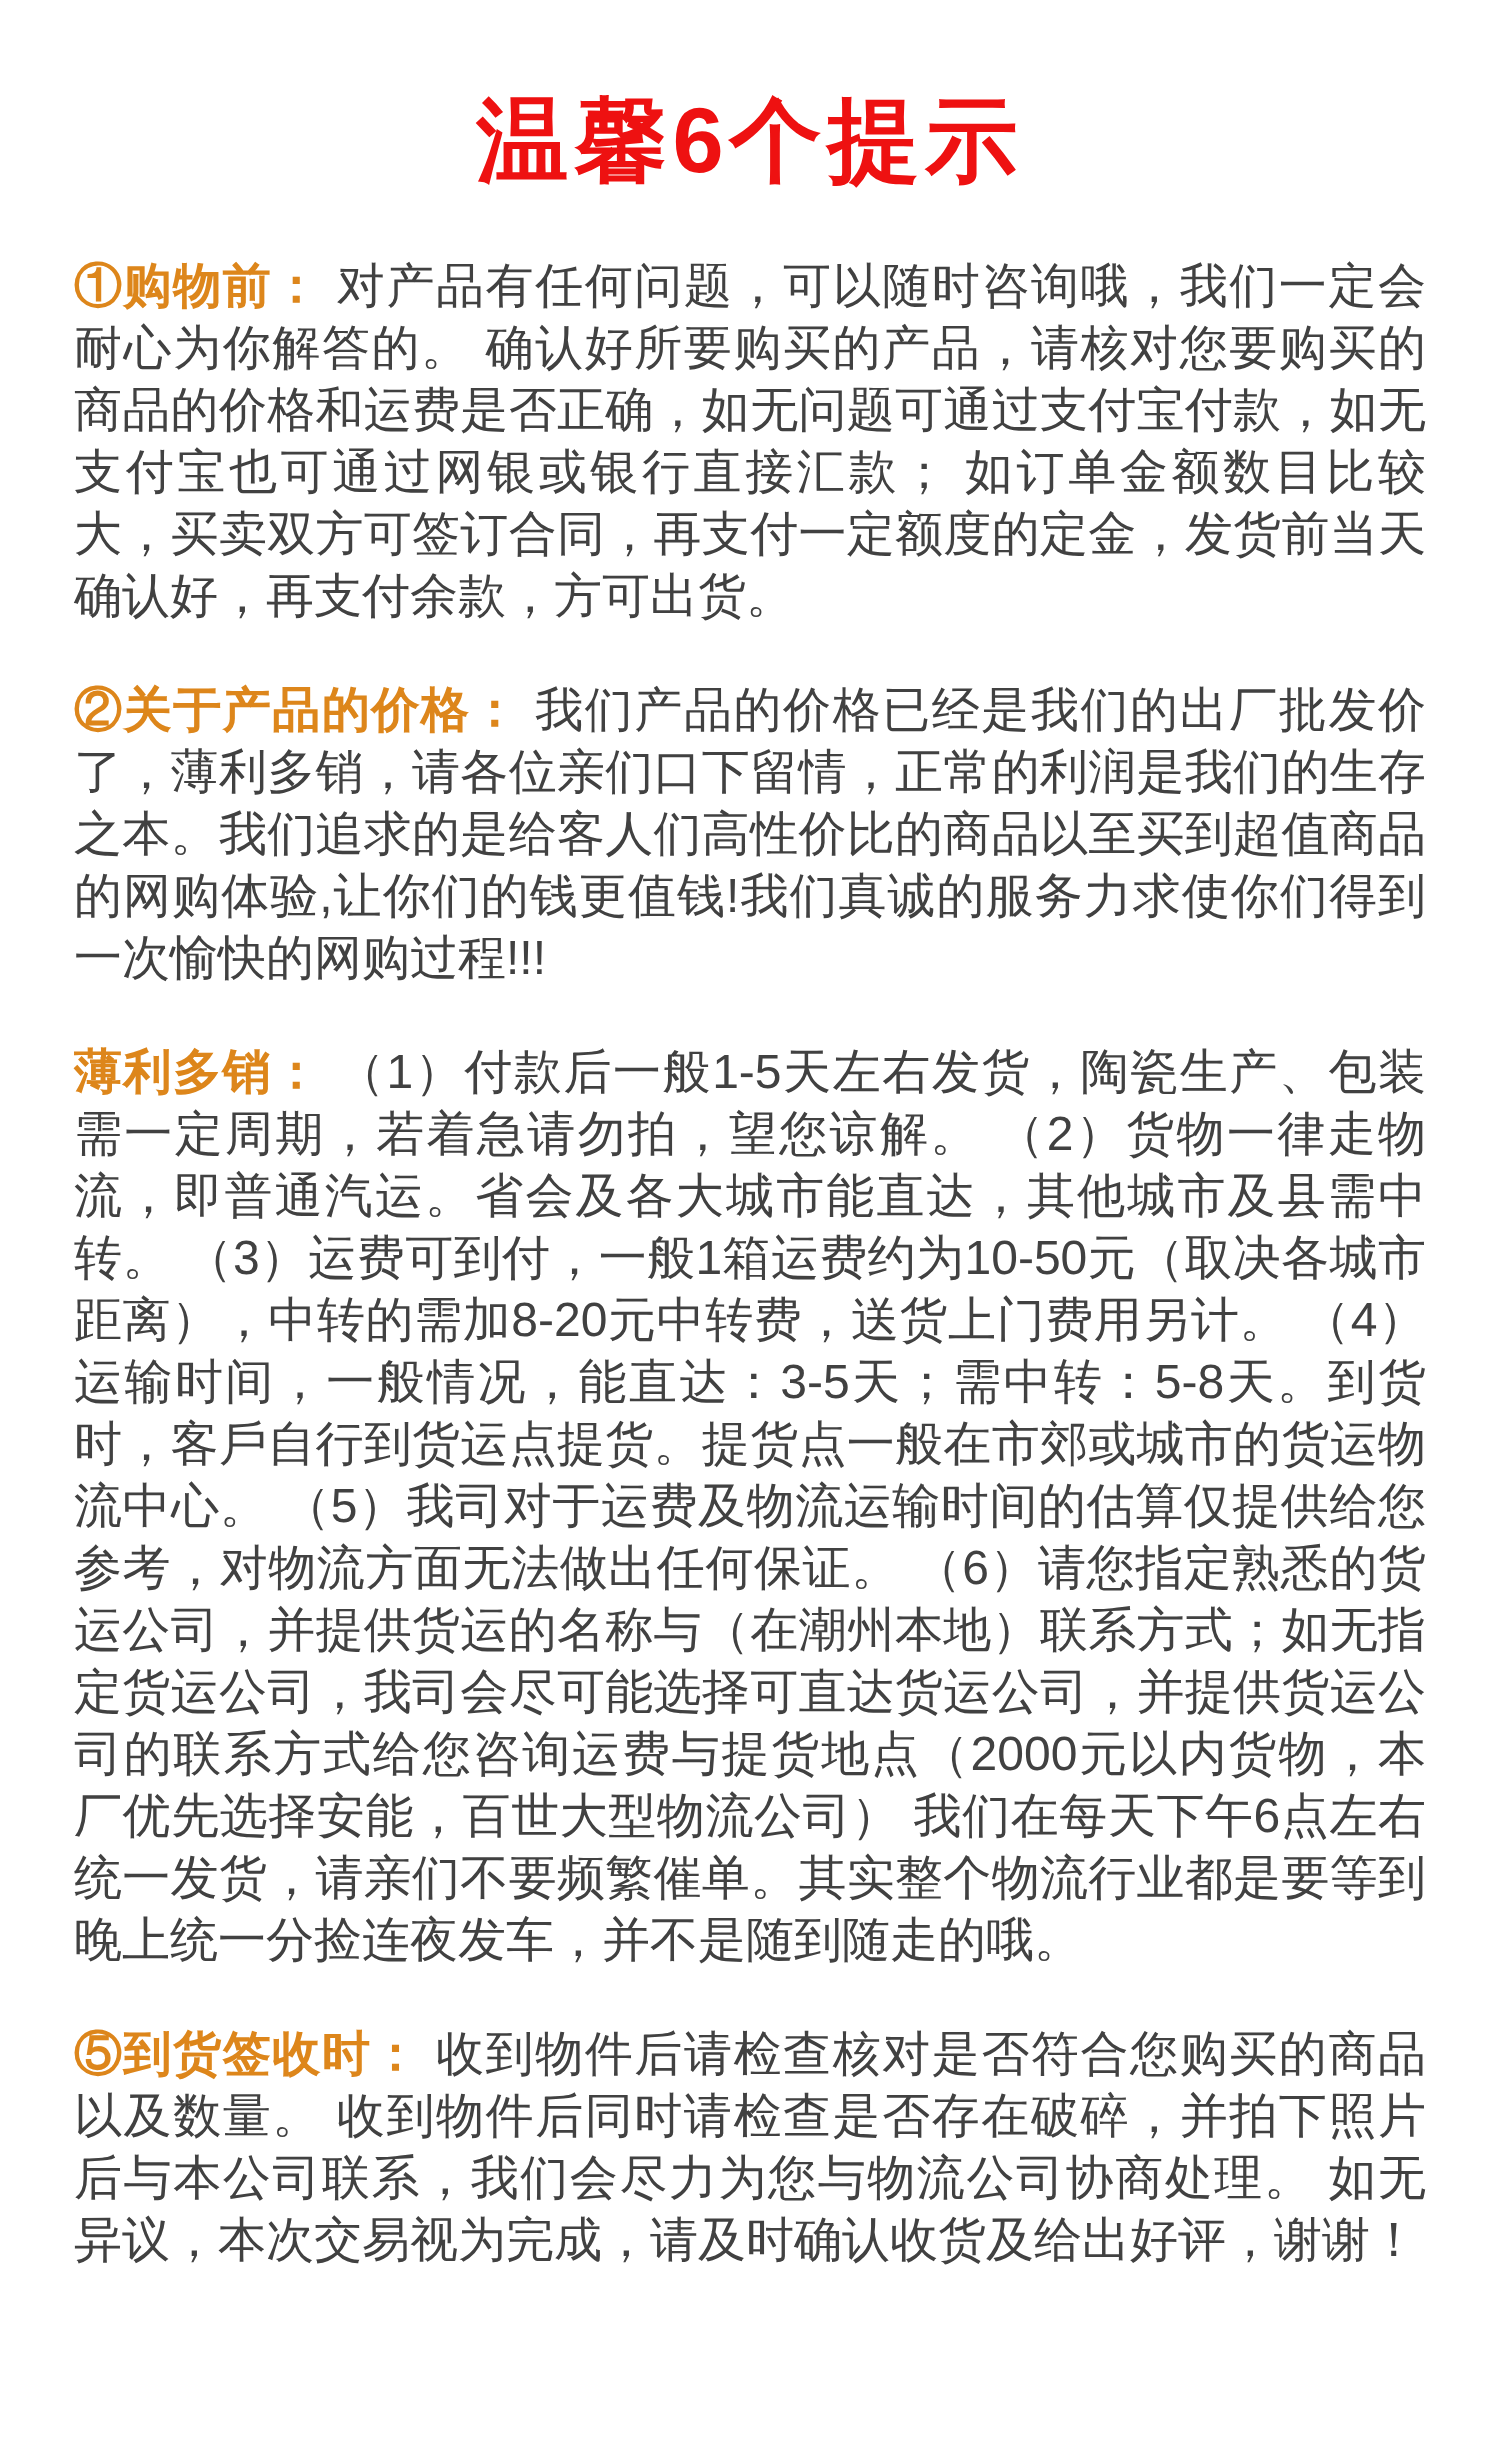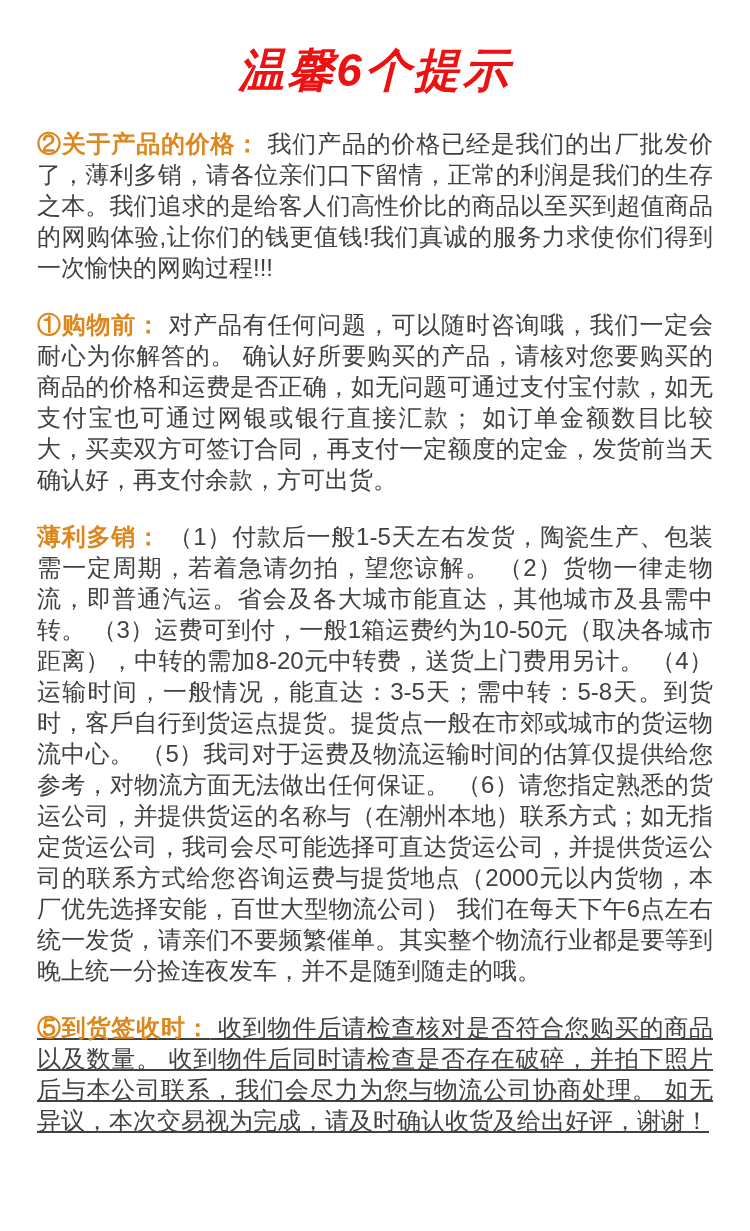--- a/index.html
+++ b/index.html
@@ -19,57 +19,55 @@
     background: #ffffff;
   }
   .page-title {
     margin: 0 0 30px 0;
     text-align: center;
     font-size: 46px;
     line-height: 56px;
     font-weight: bold;
     letter-spacing: 3px;
     color: #ee1111;
-    font-style: italic;
   }
   .tip {
     margin: 0 0 26px 0;
     font-size: 24px;
     line-height: 31px;
     color: #414141;
     text-align: justify;
     word-break: break-all;
   }
   .tip:last-child {
     margin-bottom: 0;
-    text-decoration: underline;
   }
   .tip-heading {
     font-weight: bold;
     color: #dd861b;
   }
   .tip-body {
     color: #414141;
   }
 </style>
 </head>
 <body>
 
 <div class="page">
 
   <h1 class="page-title">温馨6个提示</h1>
 
   <p class="tip">
-    <span class="tip-heading">②关于产品的价格：</span>
-    <span class="tip-body">我们产品的价格已经是我们的出厂批发价了，薄利多销，请各位亲们口下留情，正常的利润是我们的生存之本。我们追求的是给客人们高性价比的商品以至买到超值商品的网购体验,让你们的钱更值钱!我们真诚的服务力求使你们得到一次愉快的网购过程!!!</span>
+    <span class="tip-heading">①购物前：</span>
+    <span class="tip-body">对产品有任何问题，可以随时咨询哦，我们一定会耐心为你解答的。 确认好所要购买的产品，请核对您要购买的商品的价格和运费是否正确，如无问题可通过支付宝付款，如无支付宝也可通过网银或银行直接汇款； 如订单金额数目比较大，买卖双方可签订合同，再支付一定额度的定金，发货前当天确认好，再支付余款，方可出货。</span>
   </p>
 
   <p class="tip">
-    <span class="tip-heading">①购物前：</span>
-    <span class="tip-body">对产品有任何问题，可以随时咨询哦，我们一定会耐心为你解答的。 确认好所要购买的产品，请核对您要购买的商品的价格和运费是否正确，如无问题可通过支付宝付款，如无支付宝也可通过网银或银行直接汇款； 如订单金额数目比较大，买卖双方可签订合同，再支付一定额度的定金，发货前当天确认好，再支付余款，方可出货。</span>
+    <span class="tip-heading">②关于产品的价格：</span>
+    <span class="tip-body">我们产品的价格已经是我们的出厂批发价了，薄利多销，请各位亲们口下留情，正常的利润是我们的生存之本。我们追求的是给客人们高性价比的商品以至买到超值商品的网购体验,让你们的钱更值钱!我们真诚的服务力求使你们得到一次愉快的网购过程!!!</span>
   </p>
 
   <p class="tip">
     <span class="tip-heading">薄利多销：</span>
     <span class="tip-body">（1）付款后一般1-5天左右发货，陶瓷生产、包装需一定周期，若着急请勿拍，望您谅解。 （2）货物一律走物流，即普通汽运。省会及各大城市能直达，其他城市及县需中转。 （3）运费可到付，一般1箱运费约为10-50元（取决各城市距离），中转的需加8-20元中转费，送货上门费用另计。 （4）运输时间，一般情况，能直达：3-5天；需中转：5-8天。到货时，客戶自行到货运点提货。提货点一般在市郊或城市的货运物流中心。 （5）我司对于运费及物流运输时间的估算仅提供给您参考，对物流方面无法做出任何保证。 （6）请您指定熟悉的货运公司，并提供货运的名称与（在潮州本地）联系方式；如无指定货运公司，我司会尽可能选择可直达货运公司，并提供货运公司的联系方式给您咨询运费与提货地点（2000元以内货物，本厂优先选择安能，百世大型物流公司） 我们在每天下午6点左右统一发货，请亲们不要频繁催单。其实整个物流行业都是要等到晚上统一分捡连夜发车，并不是随到随走的哦。</span>
   </p>
 
 
   <p class="tip">
     <span class="tip-heading">⑤到货签收时：</span>

